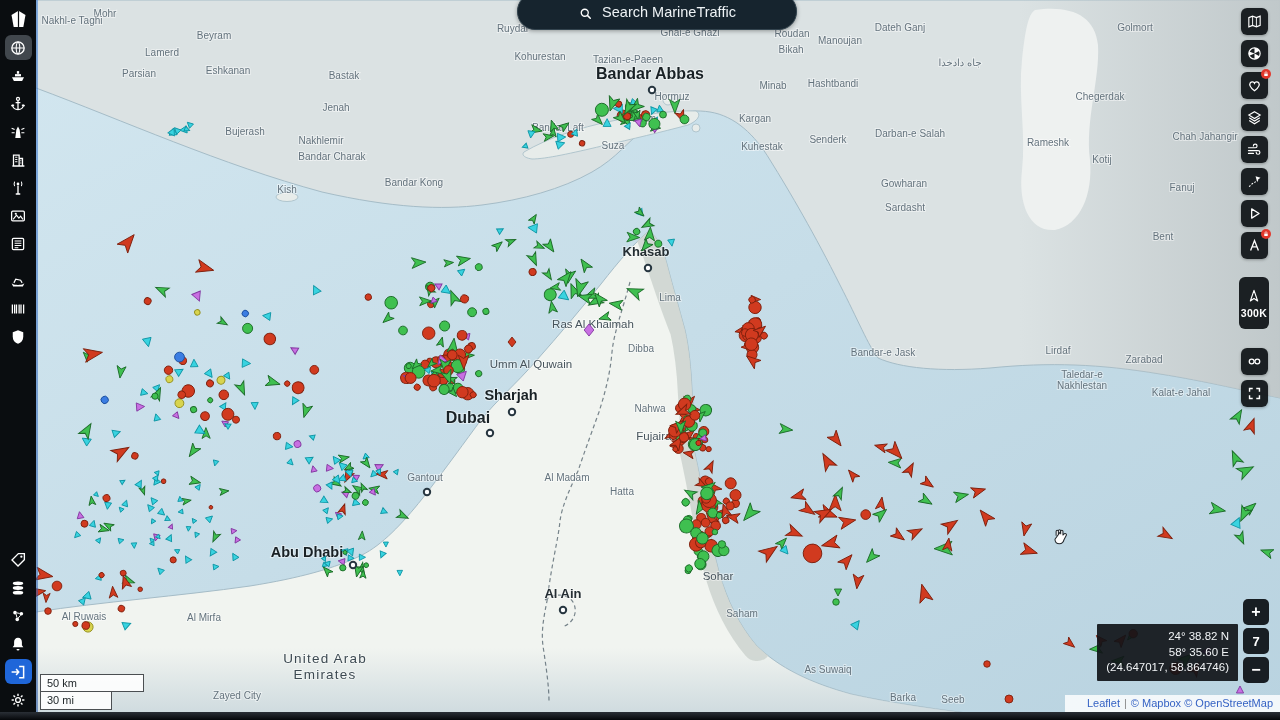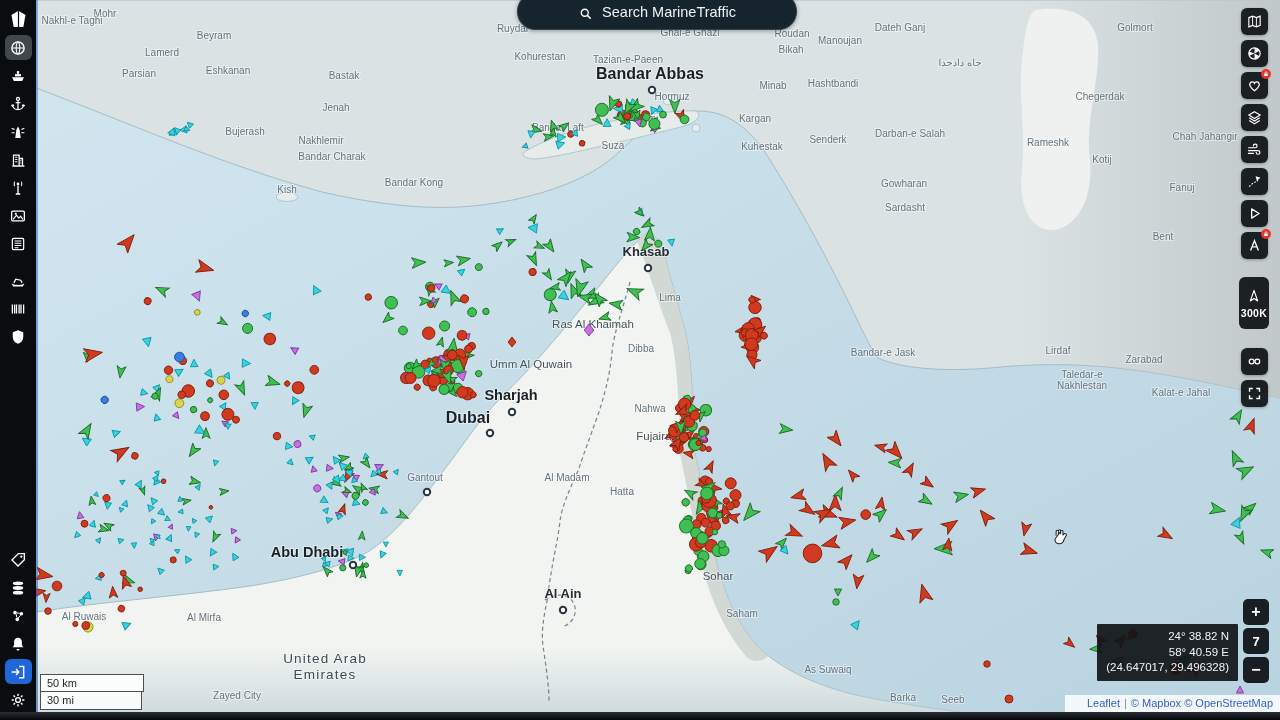--- a/index.html
+++ b/index.html
@@ -56,21 +56,21 @@
   #zoom-level{cursor:default;font-size:13px;}
 
   
   #coords-box{position:absolute;right:42px;top:624px;background:rgba(16,20,24,.92);border-radius:1px;
     padding:5px 9px;z-index:24;text-align:right;color:#f1f4f6;font-size:11.5px;line-height:15.5px;}
 
   
   #scale-bar{position:absolute;left:40px;top:674px;z-index:24;font-size:11px;color:#1c2326;}
   .scale-line{background:rgba(255,255,255,.88);border:1.5px solid #4b4f52;padding:1px 4px 1px 6px;box-sizing:border-box;height:18px;line-height:14px;}
   #scale-km{width:104px;}
-  #scale-mi{width:102px;border-top:none;}
+  #scale-mi{width:72px;border-top:none;}
 
   
   #attribution{position:absolute;right:0;bottom:8px;background:rgba(255,255,255,.82);padding:2px 7px 3px 22px;
     font-size:11px;color:#555;z-index:24;}
   #attribution .link{color:#3562c4;}
   #attribution .sep{color:#888;margin:0 4px;}
 
   
   #hand-cursor{position:absolute;left:1050px;top:527px;width:21px;height:21px;z-index:40;}
   #bezel-bottom{position:absolute;left:0;bottom:0;width:1280px;height:8px;
@@ -989,22 +989,22 @@
     </div>
 
   <div id="zoom-control">
     <div class="zoom-btn">+</div>
     <div class="zoom-btn" id="zoom-level">7</div>
     <div class="zoom-btn">−</div>
   </div>
 
   <div id="coords-box">
     <div>24° 38.82 N</div>
-    <div>58° 40.59 E</div>
-    <div>(24.647017, 29.496328)</div>
+    <div>58° 35.60 E</div>
+    <div>(24.647017, 58.864746)</div>
   </div>
 
   <div id="scale-bar">
     <div class="scale-line" id="scale-km">50 km</div>
     <div class="scale-line" id="scale-mi">30 mi</div>
   </div>
 
   <div id="attribution">
     <span class="link">Leaflet</span><span class="sep">|</span><span class="link">© Mapbox © OpenStreetMap</span>
   </div>

